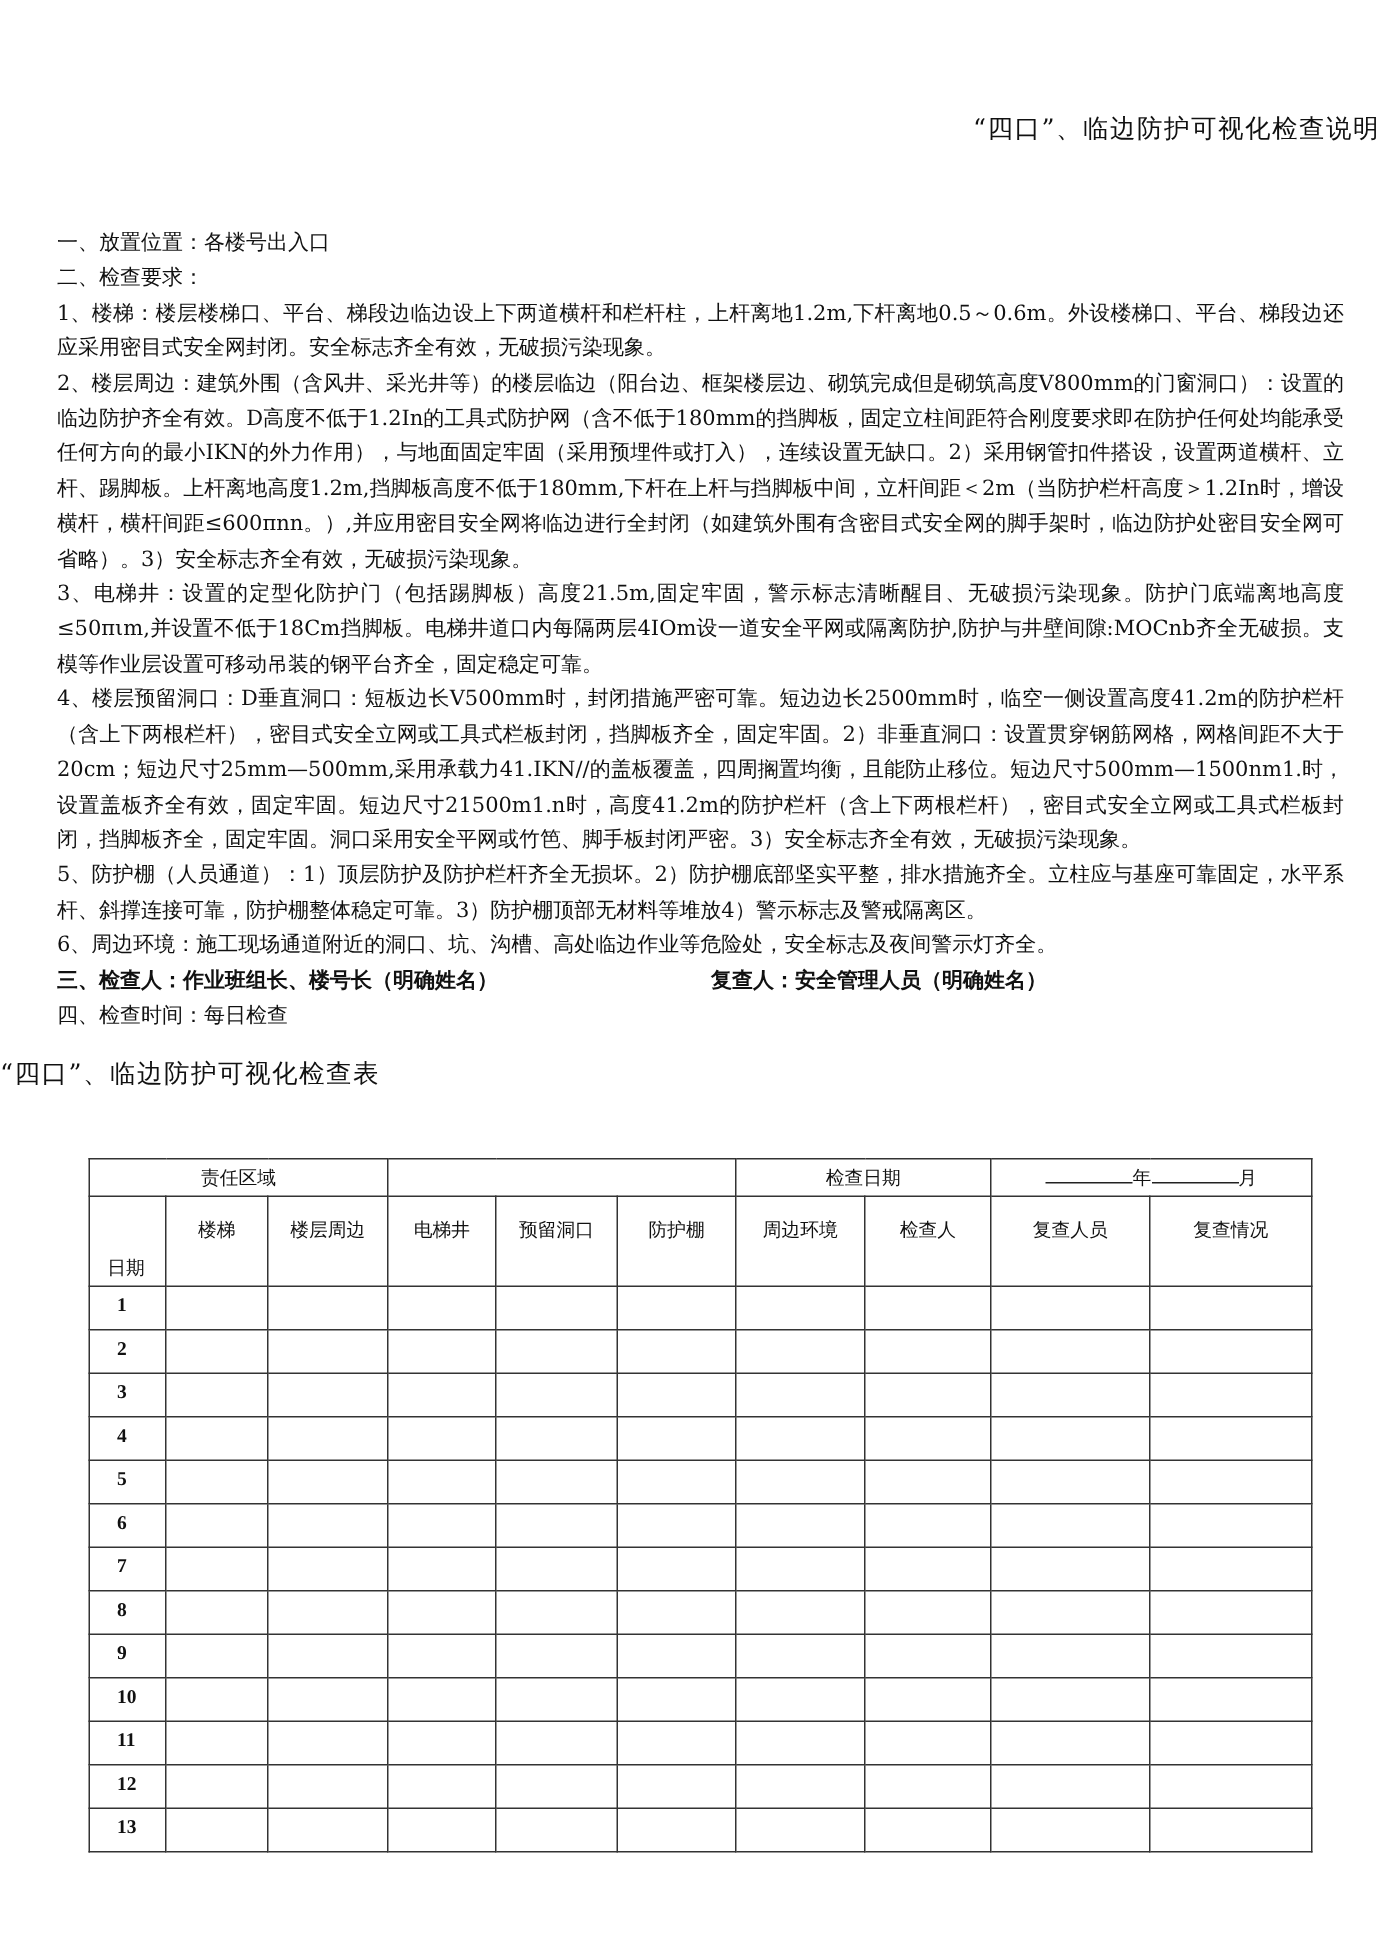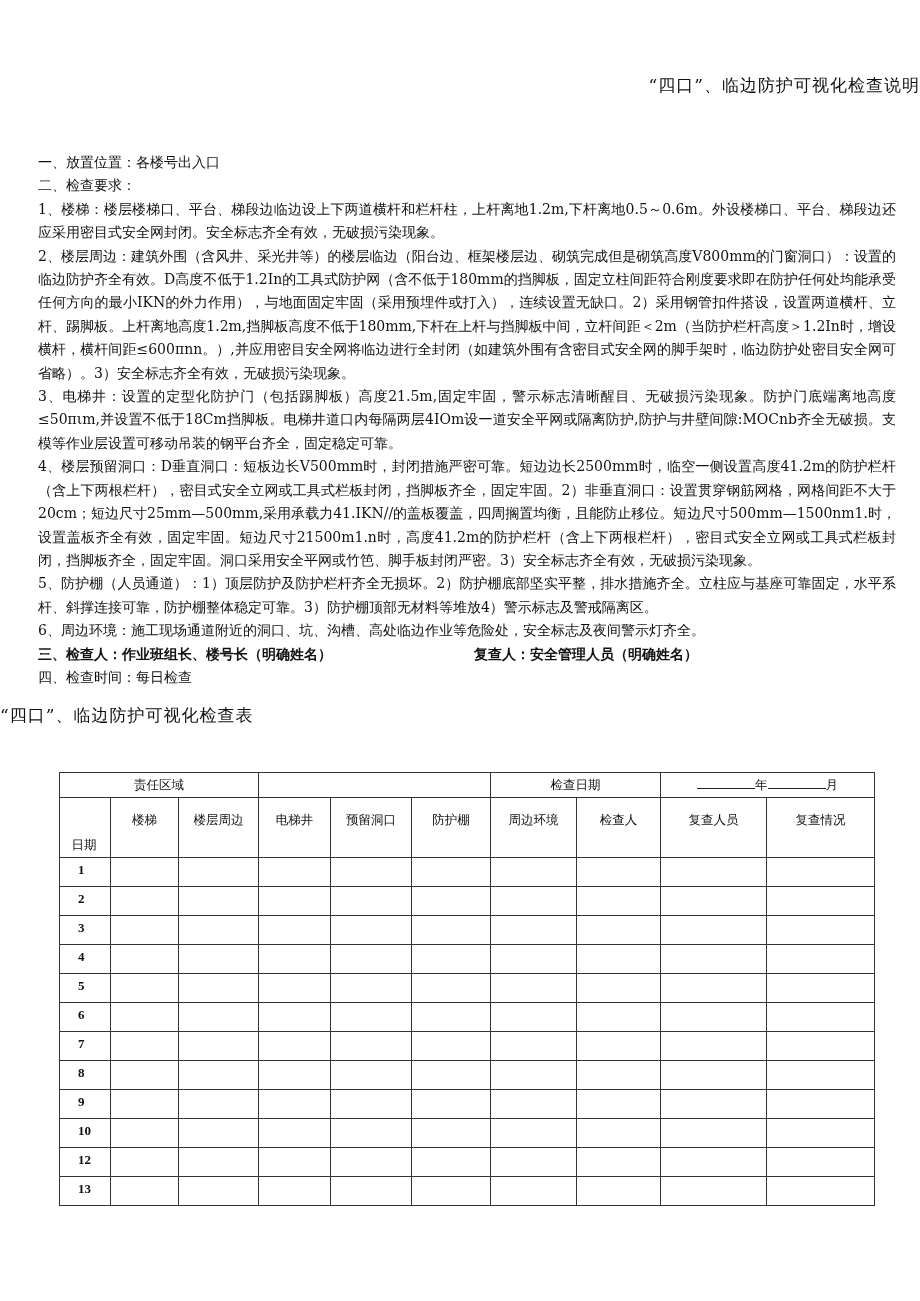--- a/index.html
+++ b/index.html
@@ -193,20 +193,32 @@
         <td></td>
         <td></td>
         <td></td>
         <td></td>
         <td></td>
         <td></td>
         <td></td>
         <td></td>
       </tr>
       <tr class="d">
+        <td class="num">11</td>
+        <td></td>
+        <td></td>
+        <td></td>
+        <td></td>
+        <td></td>
+        <td></td>
+        <td></td>
+        <td></td>
+        <td></td>
+      </tr>
+      <tr class="d">
         <td class="num">12</td>
         <td></td>
         <td></td>
         <td></td>
         <td></td>
         <td></td>
         <td></td>
         <td></td>
         <td></td>
         <td></td>

